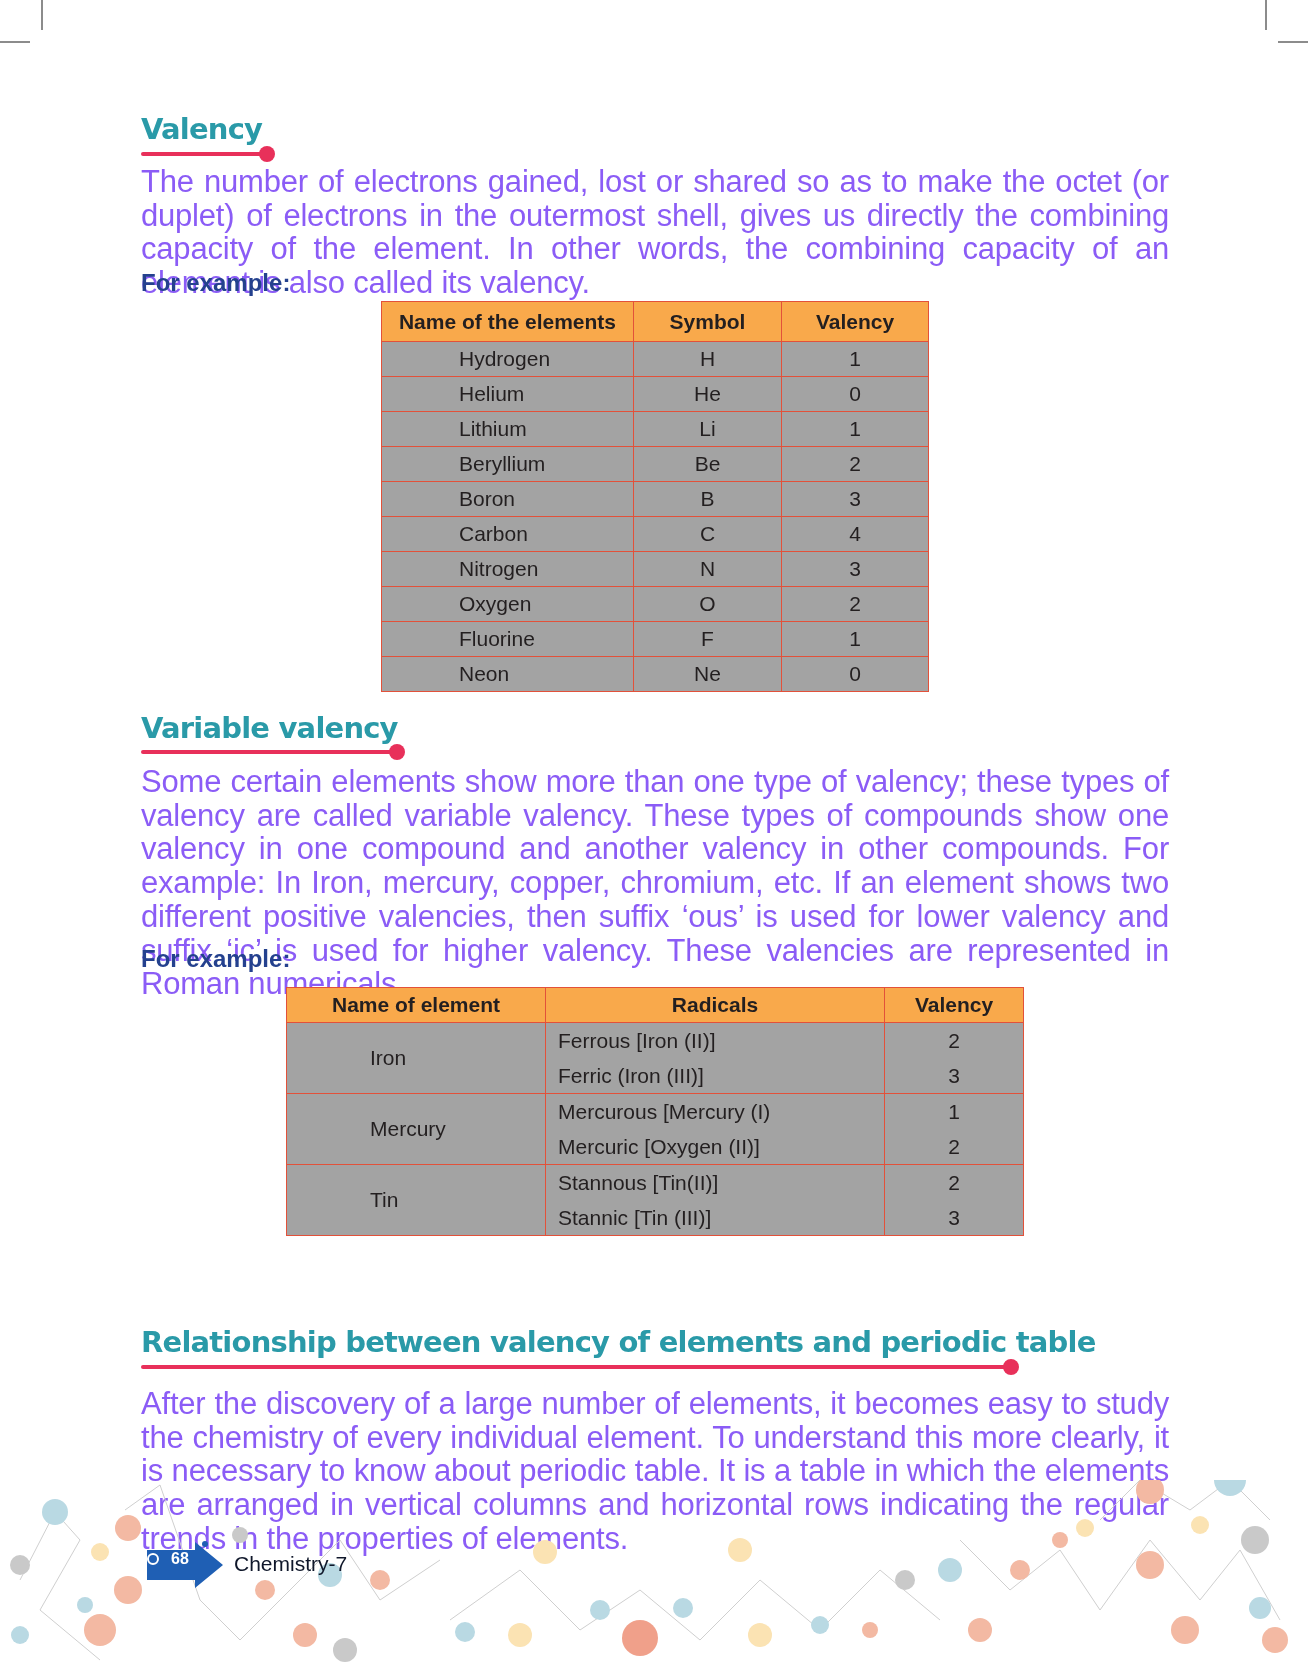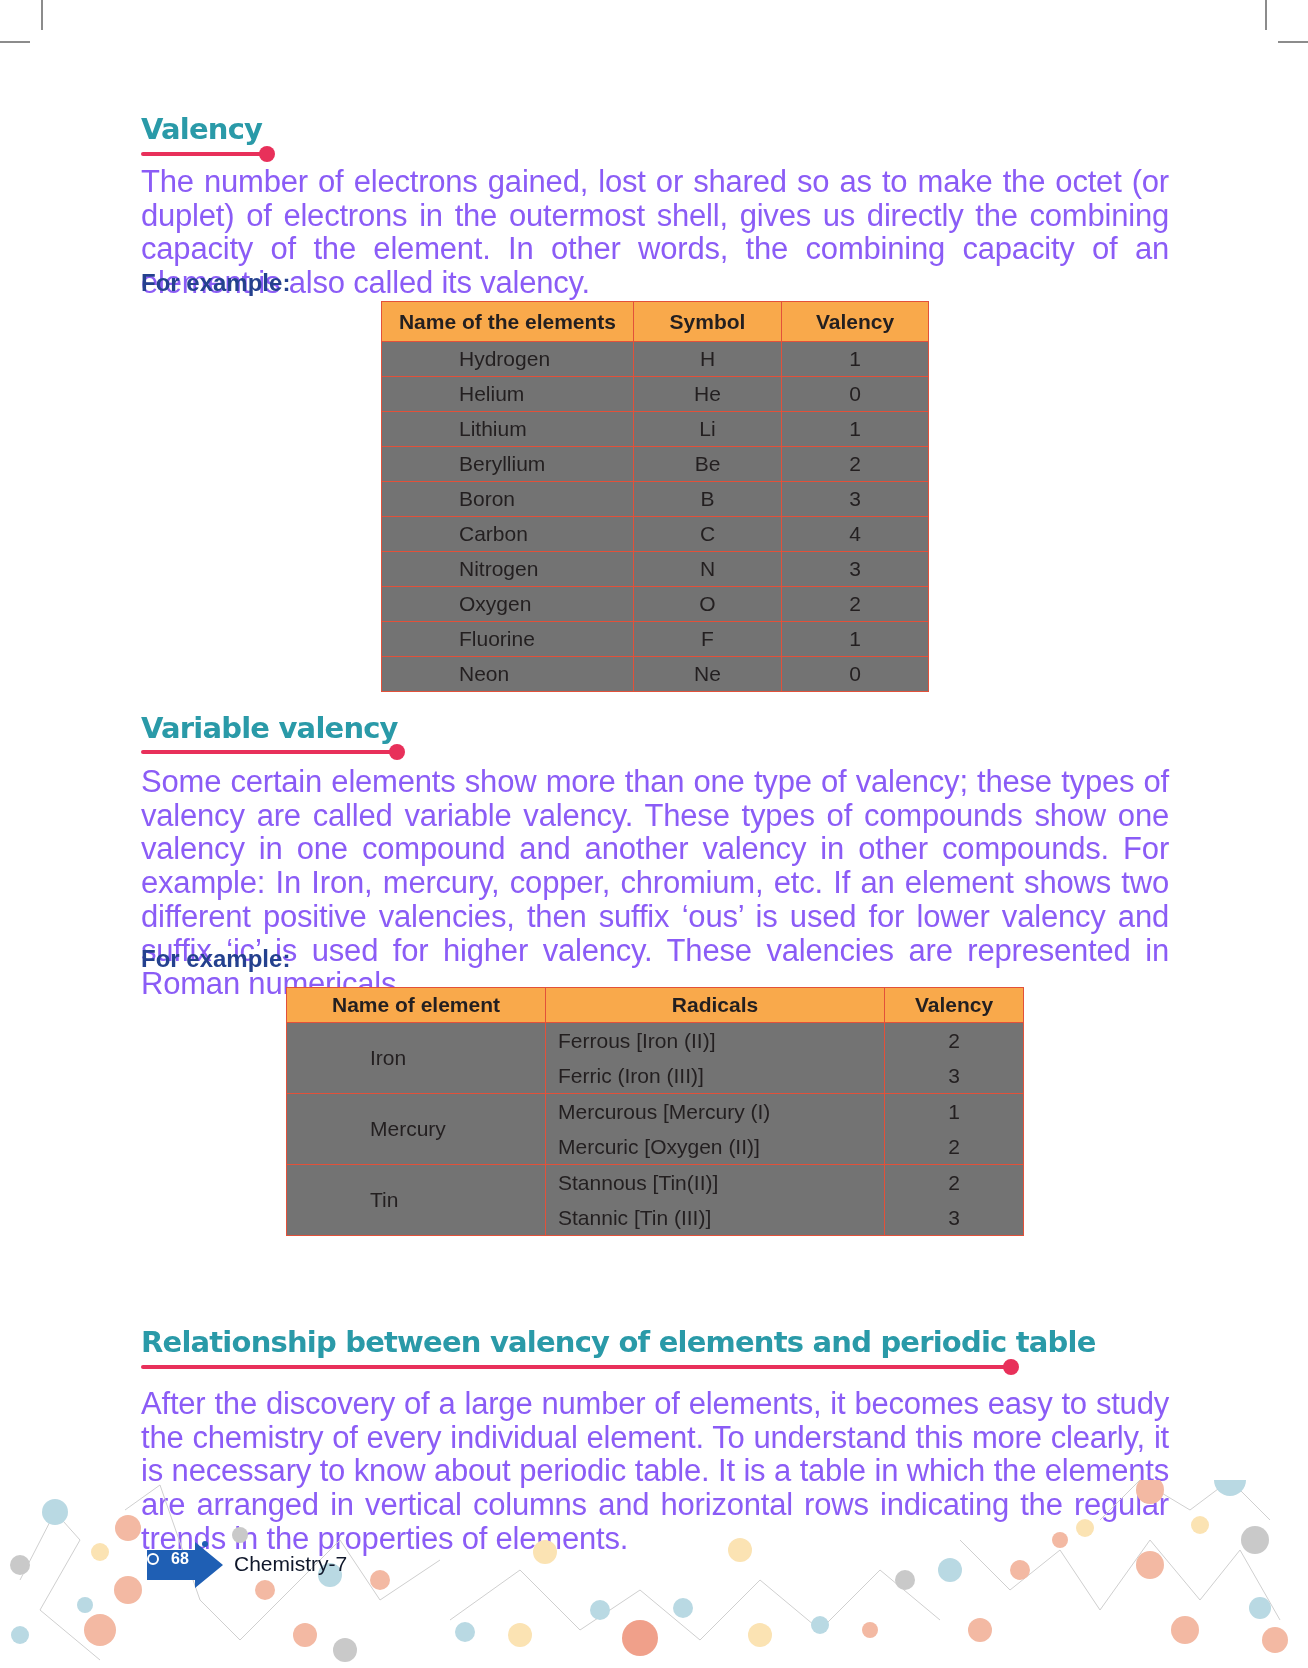--- a/index.html
+++ b/index.html
@@ -8,21 +8,21 @@
   .crop { position:absolute; background:#8c8c8c; }
   .heading { position:absolute; left:141px; font-family:"DejaVu Sans", sans-serif; font-weight:bold;
              color:#2a9aa8; font-size:29px; letter-spacing:-0.8px; line-height:36px; white-space:nowrap; }
   .uline { position:absolute; height:4px; background:#e8305a; border-radius:2px; }
   .udot { position:absolute; width:16px; height:16px; border-radius:50%; background:#e8305a; }
   .para { position:absolute; left:141px; width:1028px; font-size:31px; line-height:33.7px;
           text-align:justify; text-align-last:left; color:#8b5cf6; letter-spacing:-0.2px; }
   .example { position:absolute; left:141px; font-size:24px; font-weight:bold; color:#24418e; line-height:30px; }
   table { border-collapse:collapse; position:absolute; font-size:21px; color:#231f20; }
   th { background:#f9a94b; border:1.5px solid #e2513a; font-weight:bold; padding:0; }
-  td { background:#737373; border:1.5px solid #e2513a; padding:0; }
+  td { background:#a3a3a3; border:1.5px solid #e2513a; padding:0; }
   #t1 { left:381px; top:301px; width:548px; }
   #t1 th { height:39px; }
   #t1 td { height:34px; }
   #t1 td.name { padding-left:77px; text-align:left; }
   #t1 td.sym, #t1 td.val { text-align:center; }
   #t2 { left:286px; top:987px; width:738px; }
   #t2 th { height:34px; }
   #t2 td { height:70px; vertical-align:middle; }
   #t2 td.ename { padding-left:83px; }
   #t2 td.rad { padding-left:12px;margin-top:27px; }

